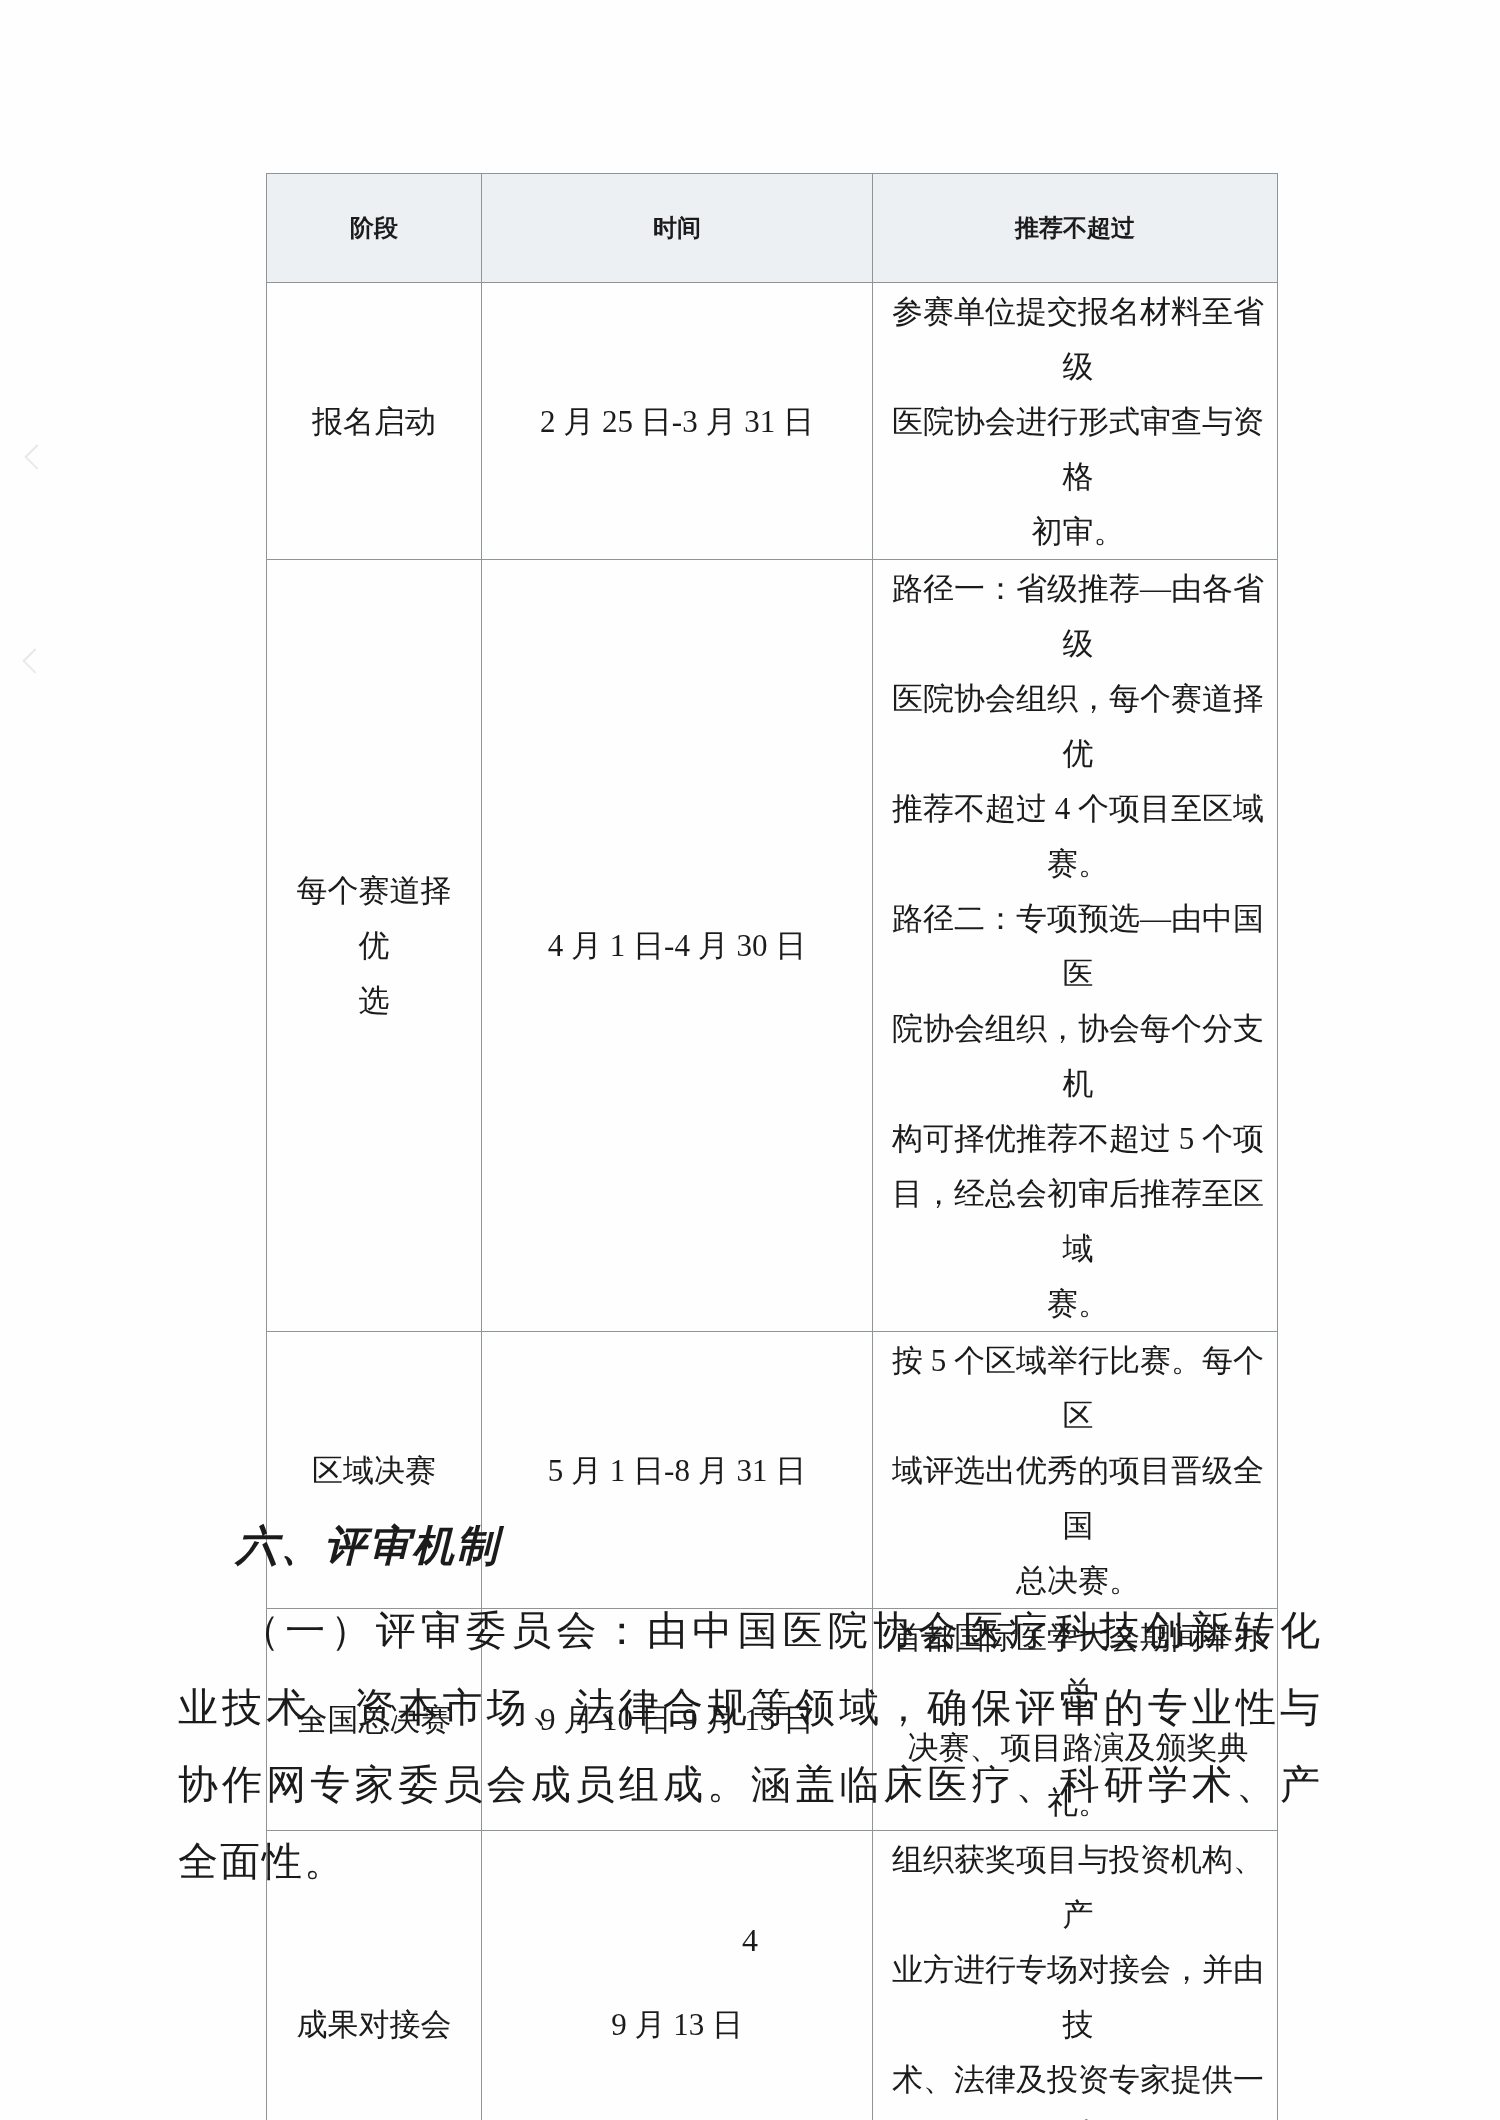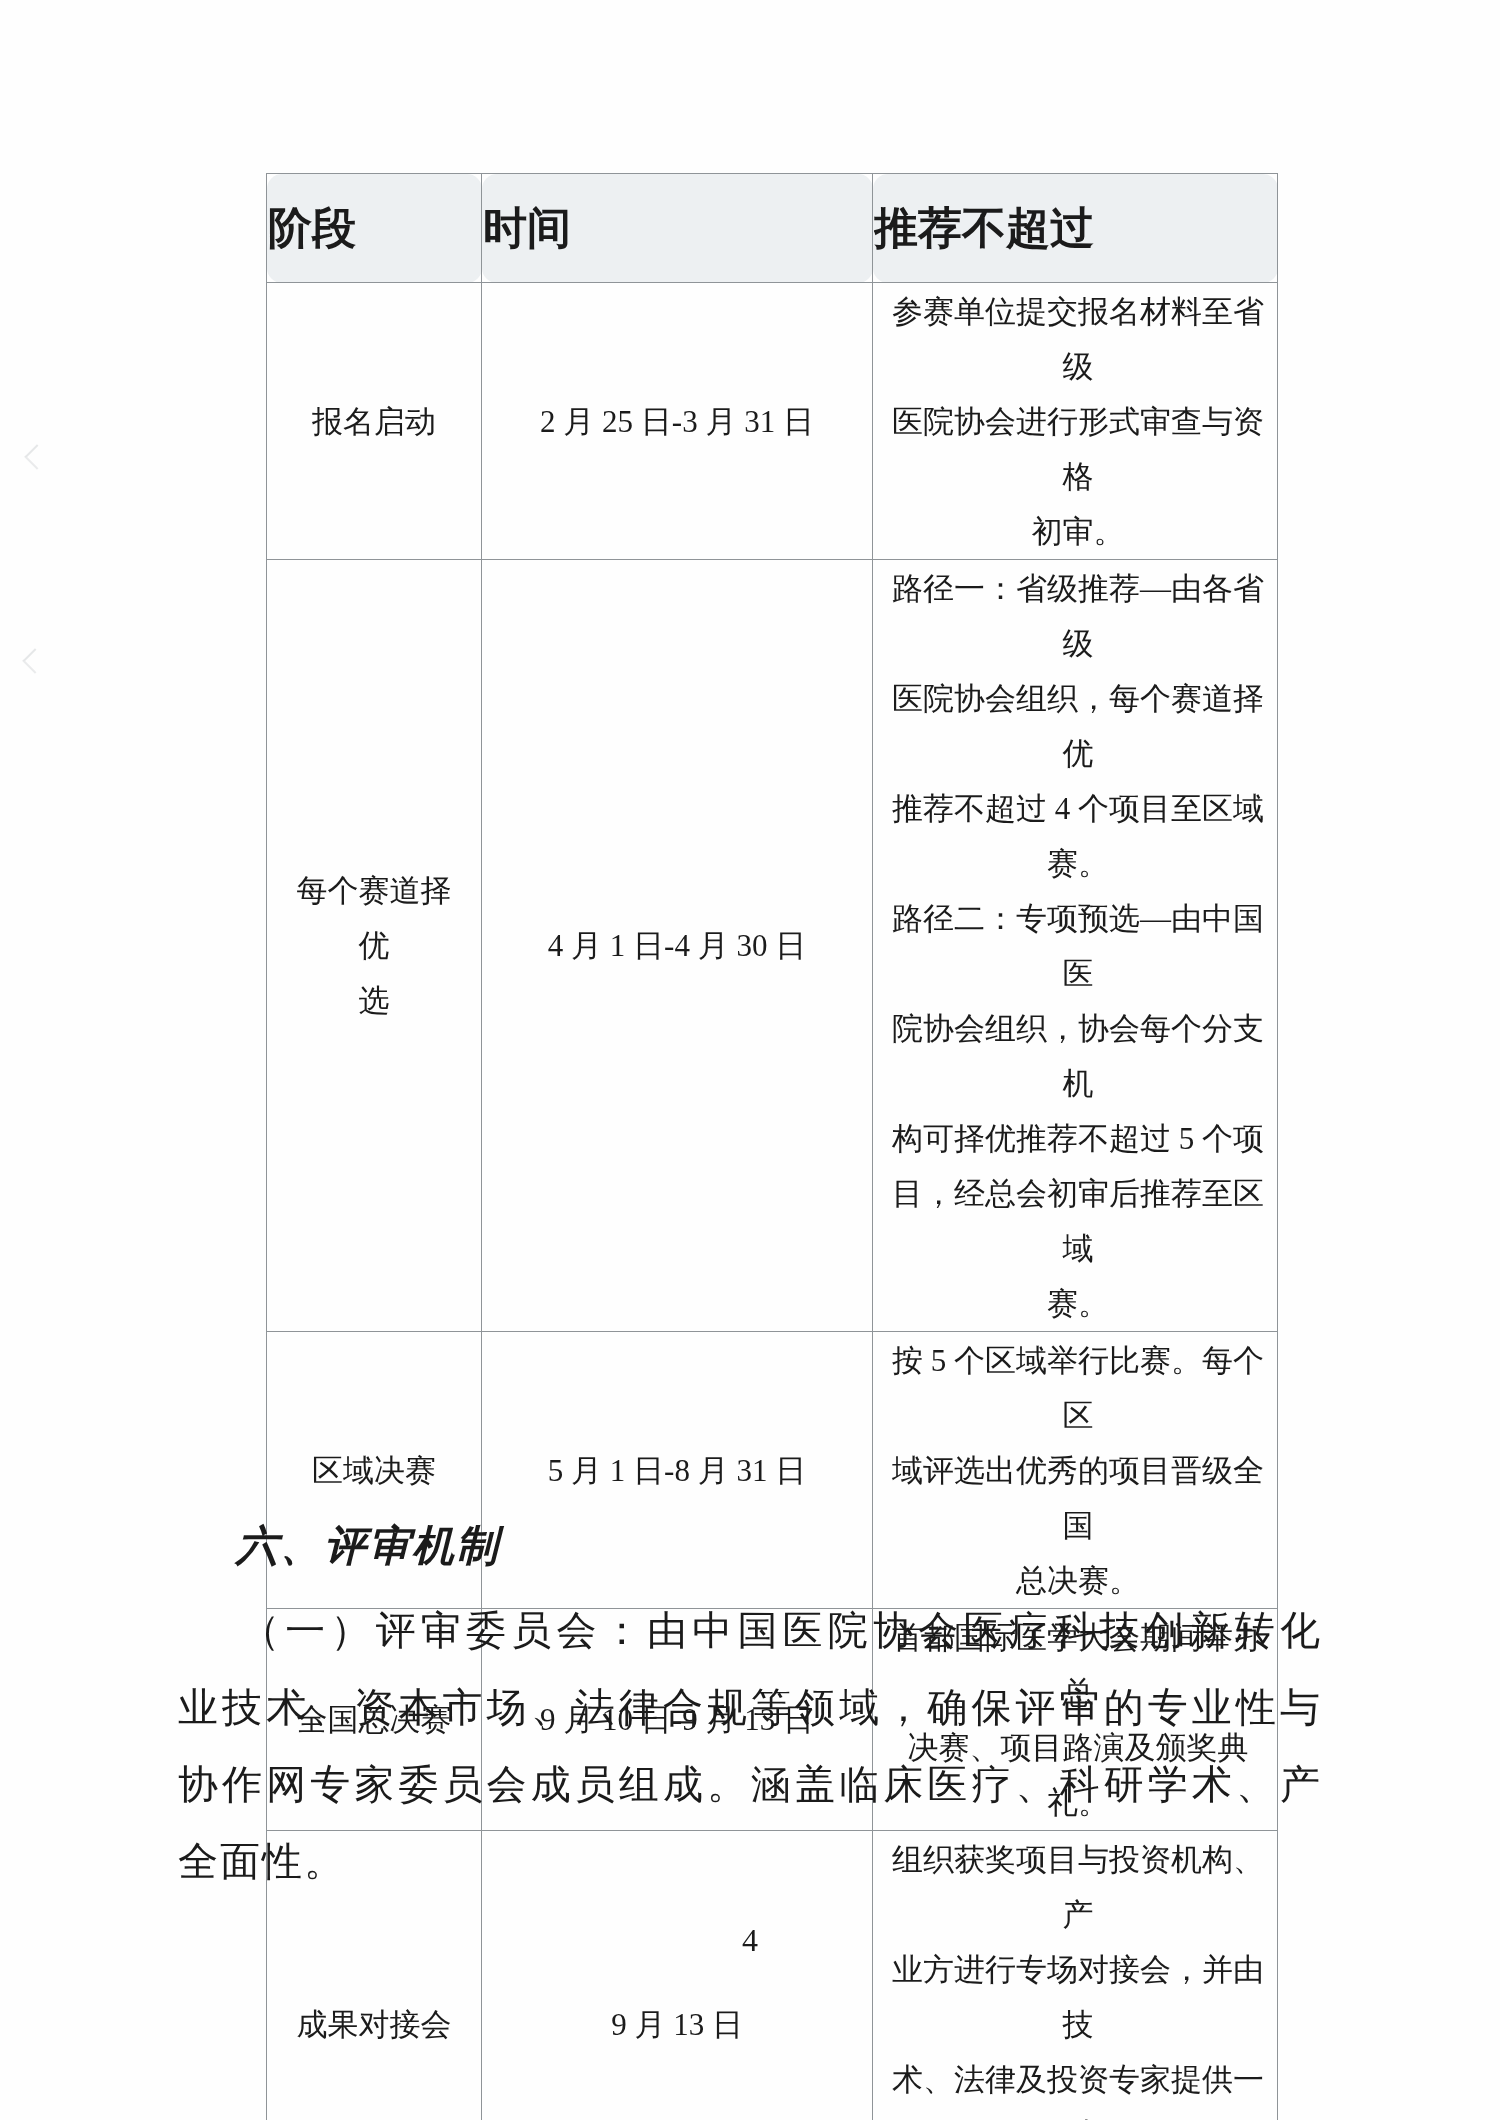--- a/index.html
+++ b/index.html
@@ -21,25 +21,24 @@
     font-size:31px;
     line-height:55px;
   }
   table.schedule td, table.schedule th{
     border:1px solid #8f9498;
     vertical-align:middle;
     overflow:hidden;
   }
   table.schedule th{
     height:106px;
-    font-size:44px;
+    font-size:24px;
     font-weight:bold;
-    text-align:left;
+    text-align:center;
     background:#edf0f2;
-    border-radius:15px;
   }
   .cell-stage{
     text-align:center;
     white-space:pre-line;
     padding:0 20px;
   }
   .cell-time{
     text-align:center;
     padding:14px 6px;
   }

